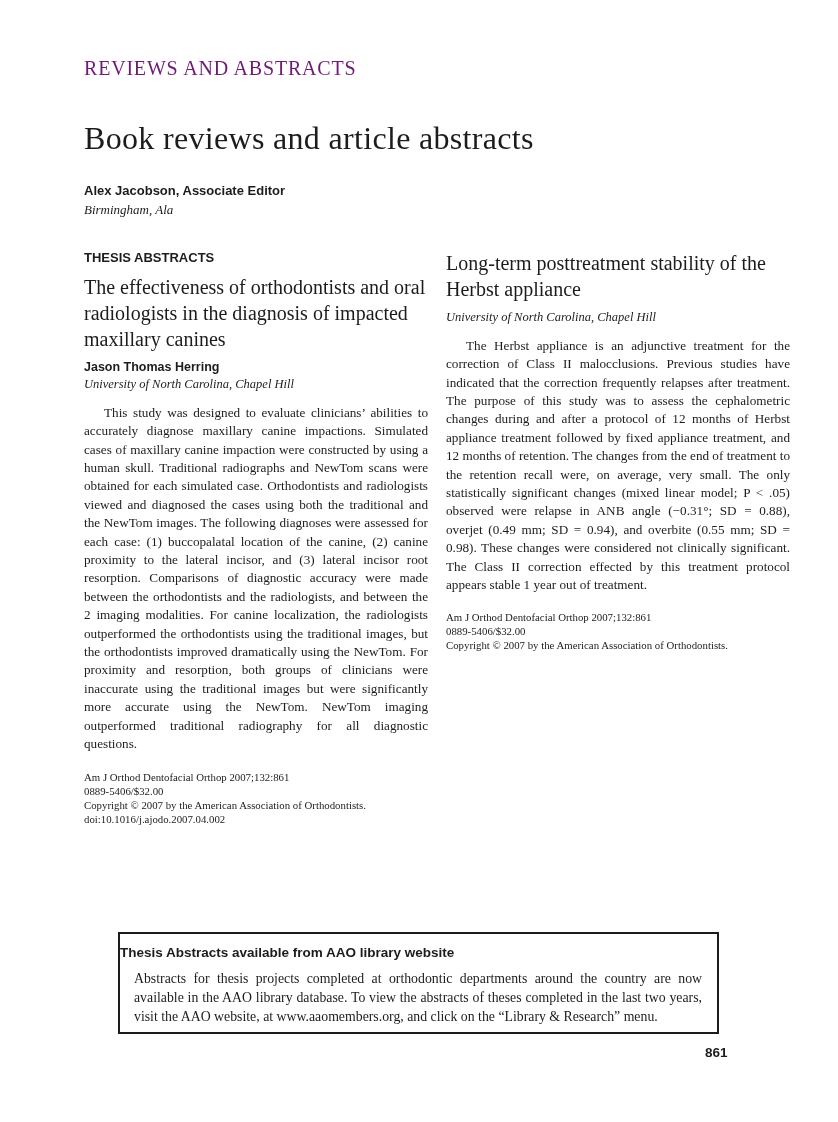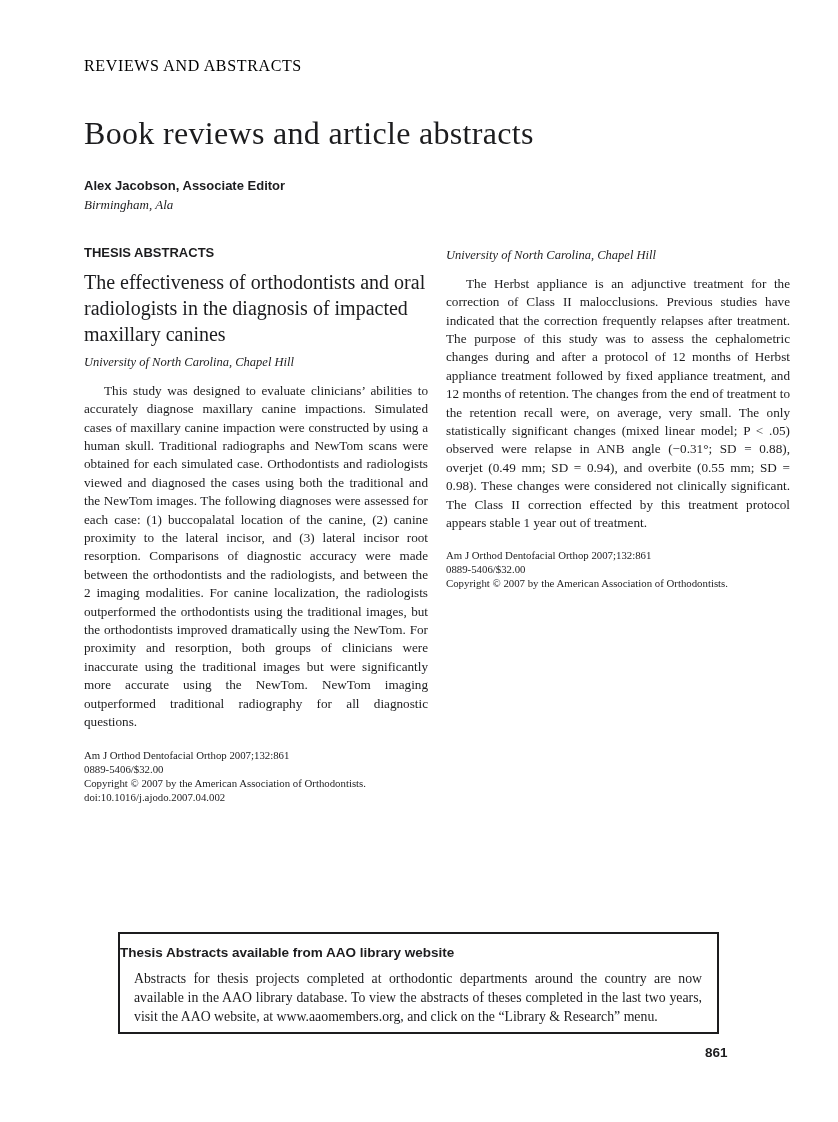--- a/index.html
+++ b/index.html
@@ -13,23 +13,23 @@
     overflow: hidden;
   }
   .content {
     position: absolute;
     left: 84px;
     top: 0;
     width: 706px;
   }
   .kicker {
     margin-top: 57px;
-    font-size: 16px;
+    font-size: 20px;
     letter-spacing: 0.04em;
-    color: #000000;
+    color: #701a75;
   }
   .main-title {
     margin-top: 40px;
     font-size: 32px;
     font-weight: 400;
     line-height: 1.15;
     letter-spacing: 0.01em;
   }
   .editor {
     margin-top: 26px;
@@ -127,31 +127,33 @@
     <h1 class="main-title" style="margin-bottom:0;">Book reviews and article abstracts</h1>
 
     <div class="editor">Alex Jacobson, Associate Editor</div>
     <div class="editor-loc">Birmingham, Ala</div>
 
     <div class="columns">
 
       <div class="col">
         <div class="section-heading">THESIS ABSTRACTS</div>
         <h2 class="article-title">The effectiveness of orthodontists and oral radiologists in the diagnosis of impacted maxillary canines</h2>
+        <div class="author">Jason Thomas Herring</div>
         <div class="affiliation">University of North Carolina, Chapel Hill</div>
         <p class="body-text">This study was designed to evaluate clinicians’ abilities to accurately diagnose maxillary canine impactions. Simulated cases of maxillary canine impaction were constructed by using a human skull. Traditional radiographs and NewTom scans were obtained for each simulated case. Orthodontists and radiologists viewed and diagnosed the cases using both the traditional and the NewTom images. The following diagnoses were assessed for each case: (1) buccopalatal location of the canine, (2) canine proximity to the lateral incisor, and (3) lateral incisor root resorption. Comparisons of diagnostic accuracy were made between the orthodontists and the radiologists, and between the 2 imaging modalities. For canine localization, the radiologists outperformed the orthodontists using the traditional images, but the orthodontists improved dramatically using the NewTom. For proximity and resorption, both groups of clinicians were inaccurate using the traditional images but were significantly more accurate using the NewTom. NewTom imaging outperformed traditional radiography for all diagnostic questions.</p>
         <div class="citation">
           <div>Am J Orthod Dentofacial Orthop 2007;132:861</div>
           <div>0889-5406/$32.00</div>
           <div>Copyright © 2007 by the American Association of Orthodontists.</div>
           <div>doi:10.1016/j.ajodo.2007.04.002</div>
         </div>
       </div>
 
       <div class="col">
+        <h2 class="article-title">Long-term posttreatment stability of the Herbst appliance</h2>
         <div class="affiliation">University of North Carolina, Chapel Hill</div>
         <p class="body-text">The Herbst appliance is an adjunctive treatment for the correction of Class II malocclusions. Previous studies have indicated that the correction frequently relapses after treatment. The purpose of this study was to assess the cephalometric changes during and after a protocol of 12 months of Herbst appliance treatment followed by fixed appliance treatment, and 12 months of retention. The changes from the end of treatment to the retention recall were, on average, very small. The only statistically significant changes (mixed linear model; P &lt; .05) observed were relapse in ANB angle (−0.31°; SD = 0.88), overjet (0.49 mm; SD = 0.94), and overbite (0.55 mm; SD = 0.98). These changes were considered not clinically significant. The Class II correction effected by this treatment protocol appears stable 1 year out of treatment.</p>
         <div class="citation">
           <div>Am J Orthod Dentofacial Orthop 2007;132:861</div>
           <div>0889-5406/$32.00</div>
           <div>Copyright © 2007 by the American Association of Orthodontists.</div>
         </div>
       </div>
 
     </div>

